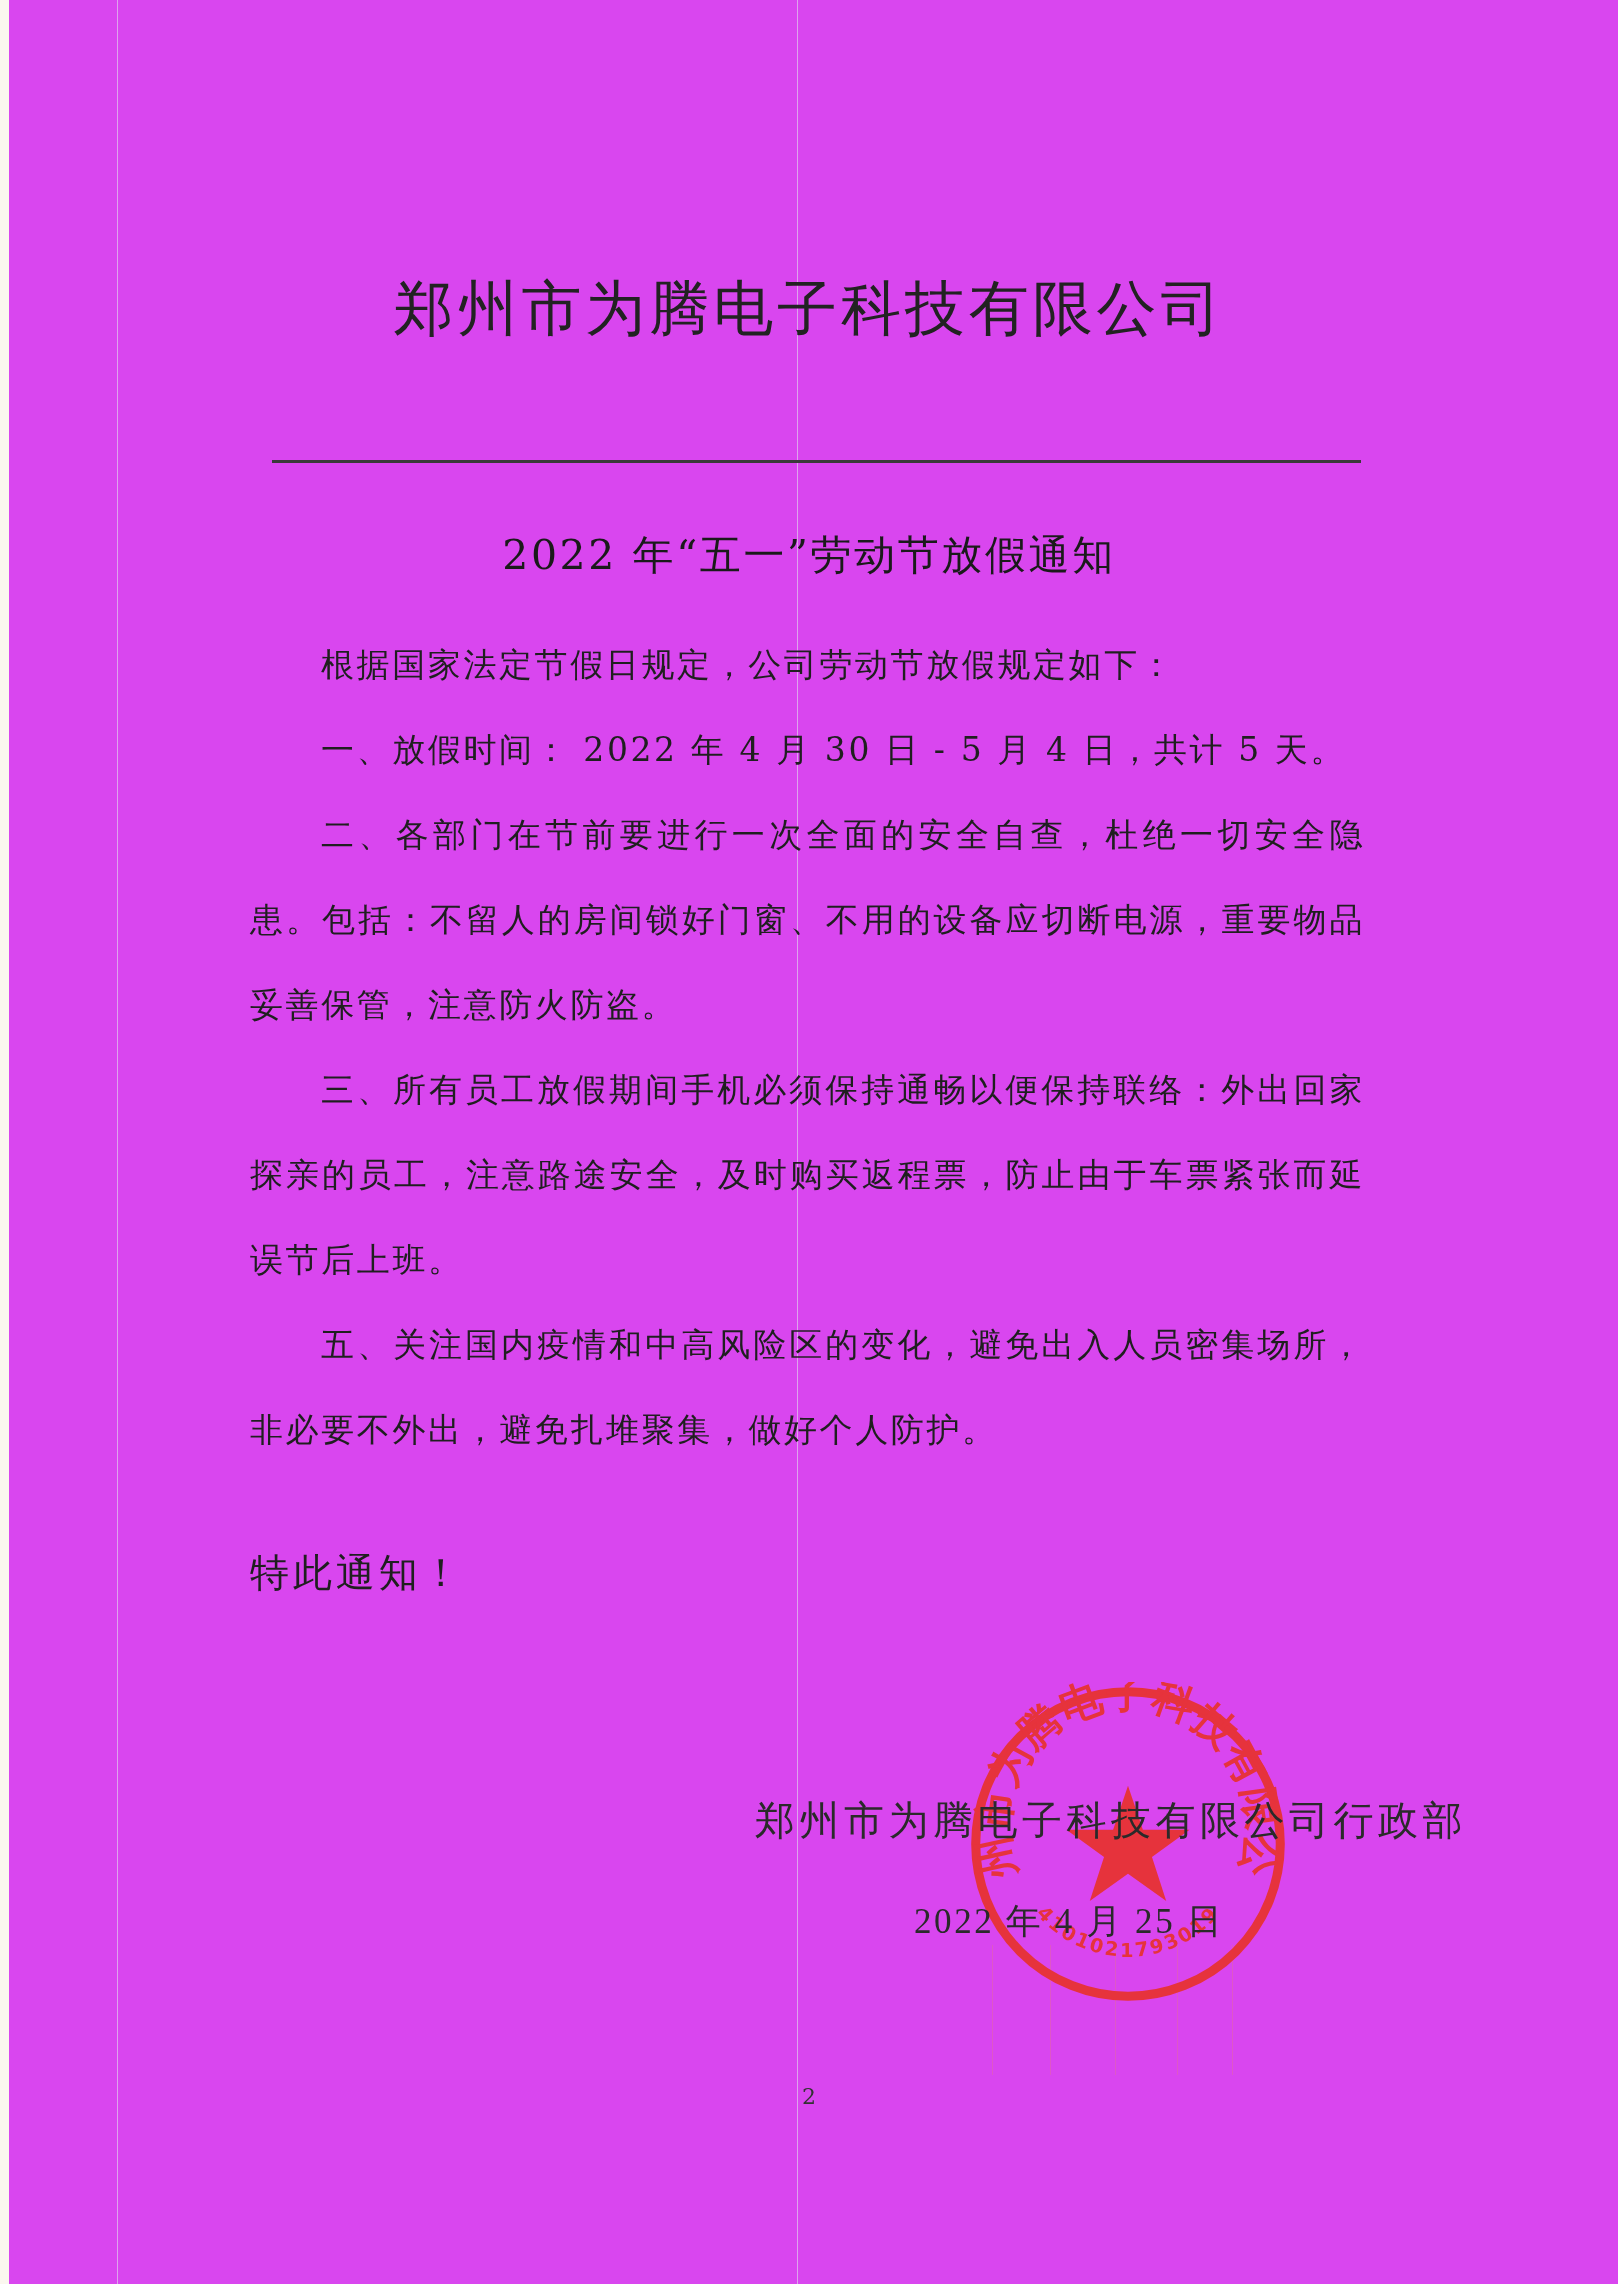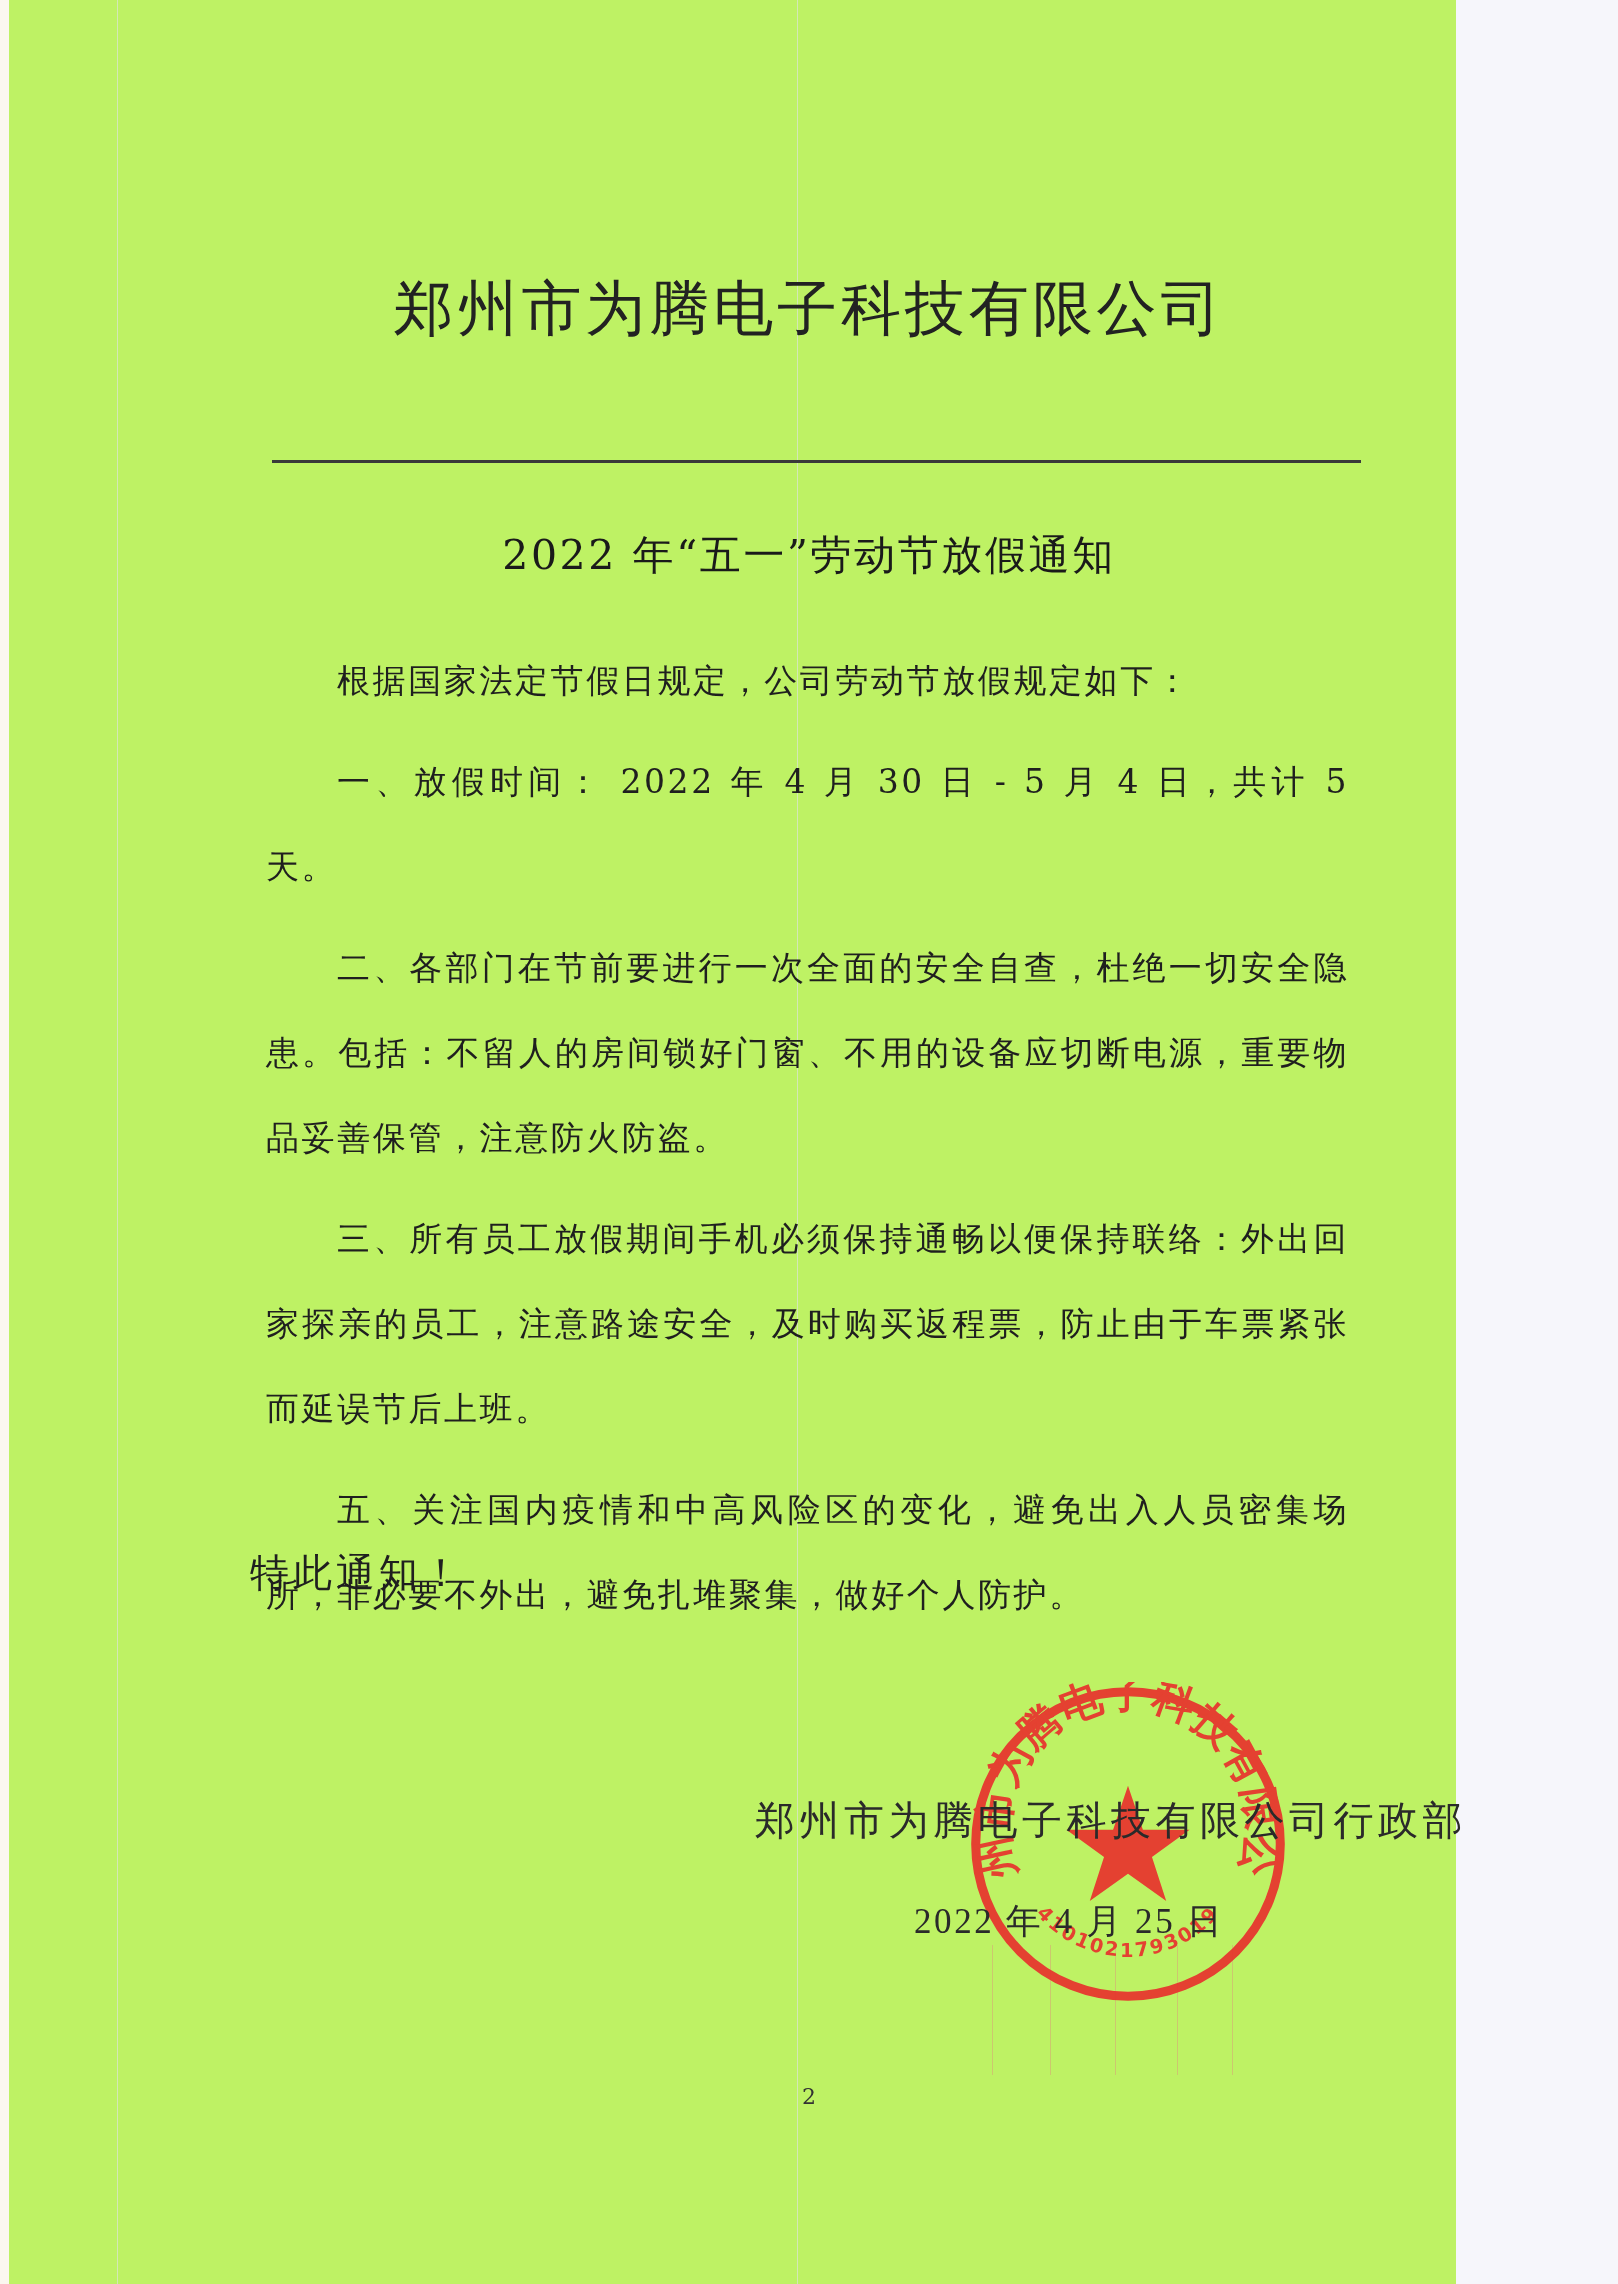--- a/index.html
+++ b/index.html
@@ -11,22 +11,22 @@
       height: 2284px;
       background: #f6f6fb;
       position: relative;
       overflow: hidden;
       font-family: "DejaVu Serif", "Liberation Serif", serif;
       color: #1c1c1c;
     }
     .page {
       position: absolute;
       left: 0; top: 0;
-      width: 1456px; height: 2284px;
-      background: #bef264;
+      width: 1618px; height: 2284px;
+      background: #d946ef;
     }
     .edge-left {
       position: absolute; left: 0; top: 0;
       width: 9px; height: 2284px;
       background: #fbf7ef;
     }
     .scan-streak {
       position: absolute; top: 0; width: 1.3px; height: 2284px;
       background: rgba(225,225,235,0.6);
     }
@@ -68,21 +68,21 @@
       position: absolute;
       left: 250px;
       width: 1115px;
       top: 622px;
       font-size: 33px;
       line-height: 85px;
       letter-spacing: 2.6px;
       color: #1f1f1f;
     }
     .para {
-      margin: 16px;
+      margin: 0;
       text-indent: 71px;
       text-align: justify;
       text-align-last: left;
     }
     .closing {
       position: absolute;
       left: 250px;
       top: 1546px;
       font-size: 39px;
       letter-spacing: 3.9px;

